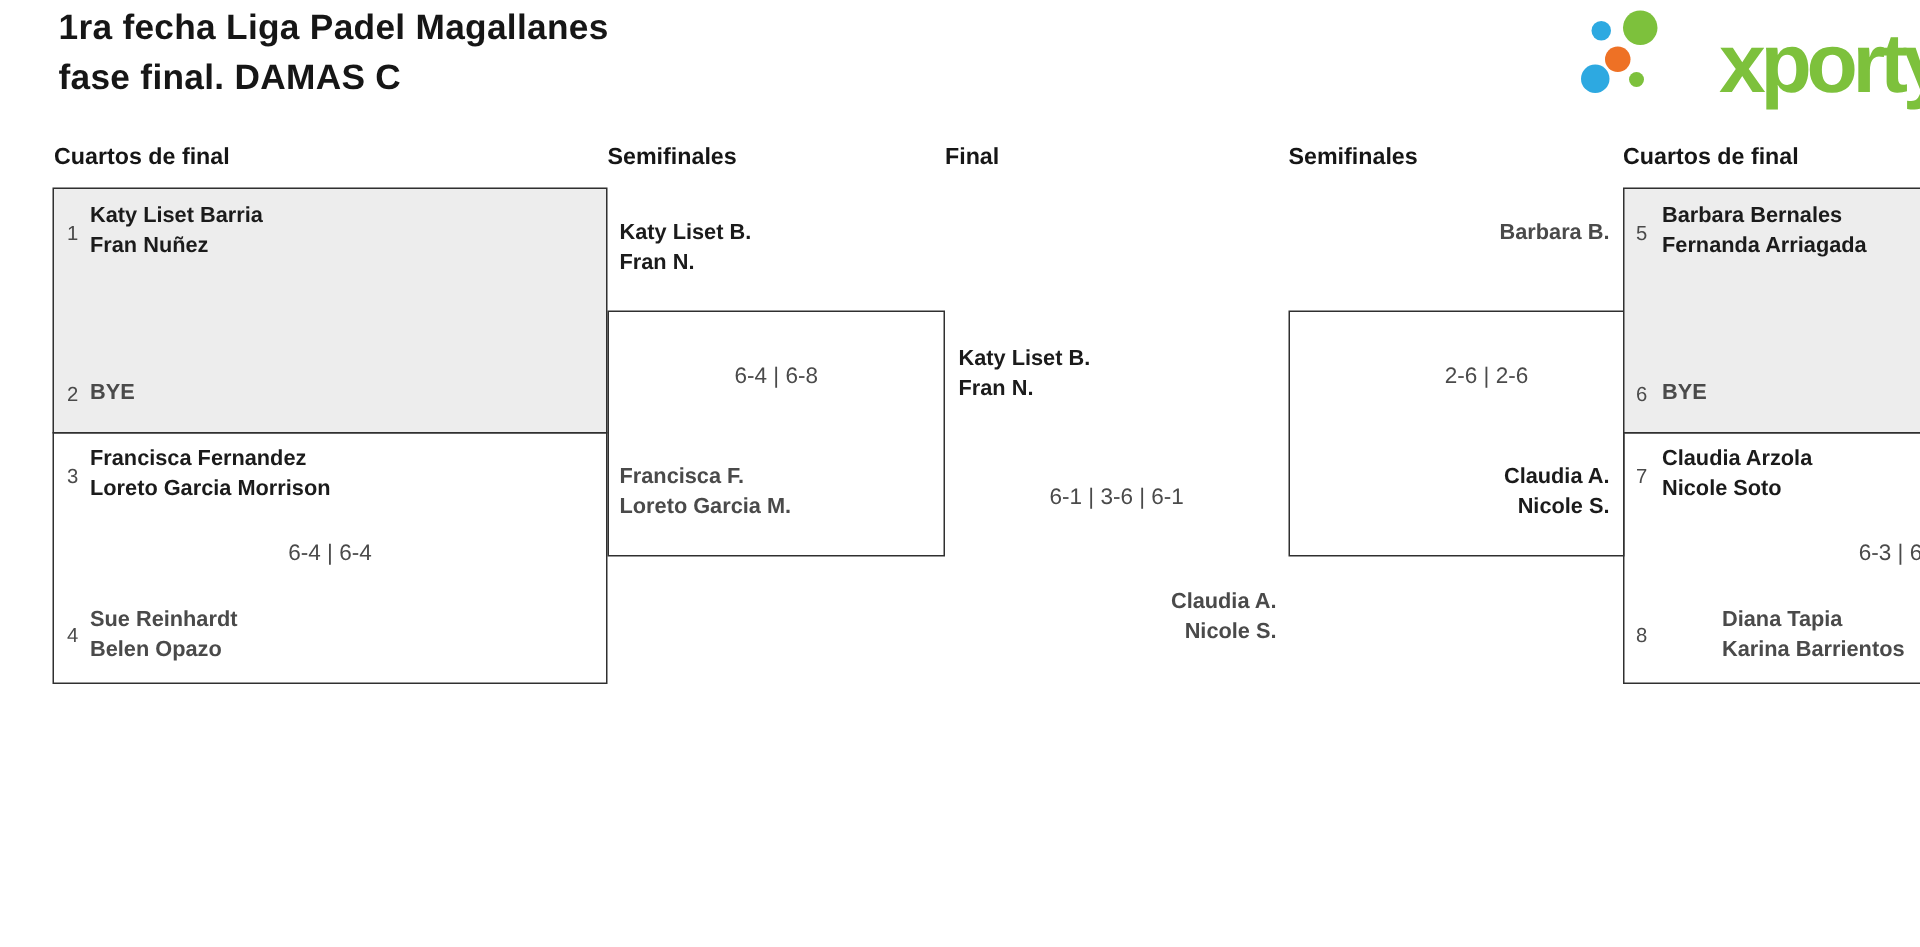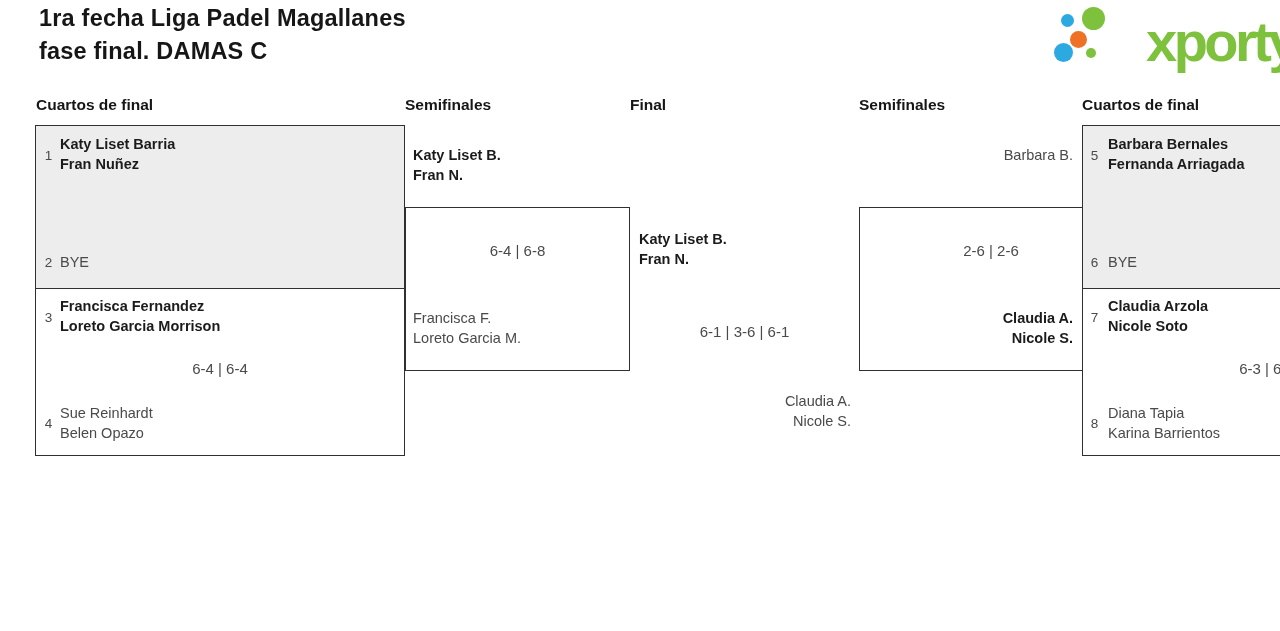--- a/index.html
+++ b/index.html
@@ -28,21 +28,21 @@
     text-align:left;white-space:nowrap;}
 
   
   .box{border:1.5px solid var(--border);background:transparent;}
   .box.seeded{background:var(--seeded-box-bg);}
 
   
   .seed{width:15px;text-align:center;font-size:13.5px;line-height:19px;color:var(--muted-text);}
   .team{font-size:14.5px;line-height:19.5px;white-space:nowrap;}
   .team.w{font-weight:700;color:var(--winner-text);}
-  .team.l{font-weight:400;color:var(--muted-text);}
+  .team.l{font-weight:700;color:var(--muted-text);}
   .team.r{text-align:right;}
   .score{font-size:15px;line-height:18px;color:var(--muted-text);text-align:center;white-space:nowrap;}
 </style>
 </head>
 <body>
 
 <div class="abs title">
   <div>1ra fecha Liga Padel Magallanes</div>
   <div>fase final. DAMAS C</div>
 </div>
@@ -126,16 +126,16 @@
 <div class="abs seed" style="left:1051px;top:253px;">6</div>
 <div class="abs team l" style="left:1072px;top:253px;">BYE</div>
 
 <div class="abs seed" style="left:1051px;top:308px;">7</div>
 <div class="abs team w" style="left:1072px;top:297px;">
   <div>Claudia Arzola</div>
   <div>Nicole Soto</div>
 </div>
 <div class="abs score" style="left:1046px;top:360px;width:370px;">6-3 | 6-2</div>
 <div class="abs seed" style="left:1051px;top:414px;">8</div>
-<div class="abs team l" style="left:1072px;top:404px;">
+<div class="abs team l" style="left:1112px;top:404px;">
   <div>Diana Tapia</div>
   <div>Karina Barrientos</div>
 </div>
 
 </body></html>

